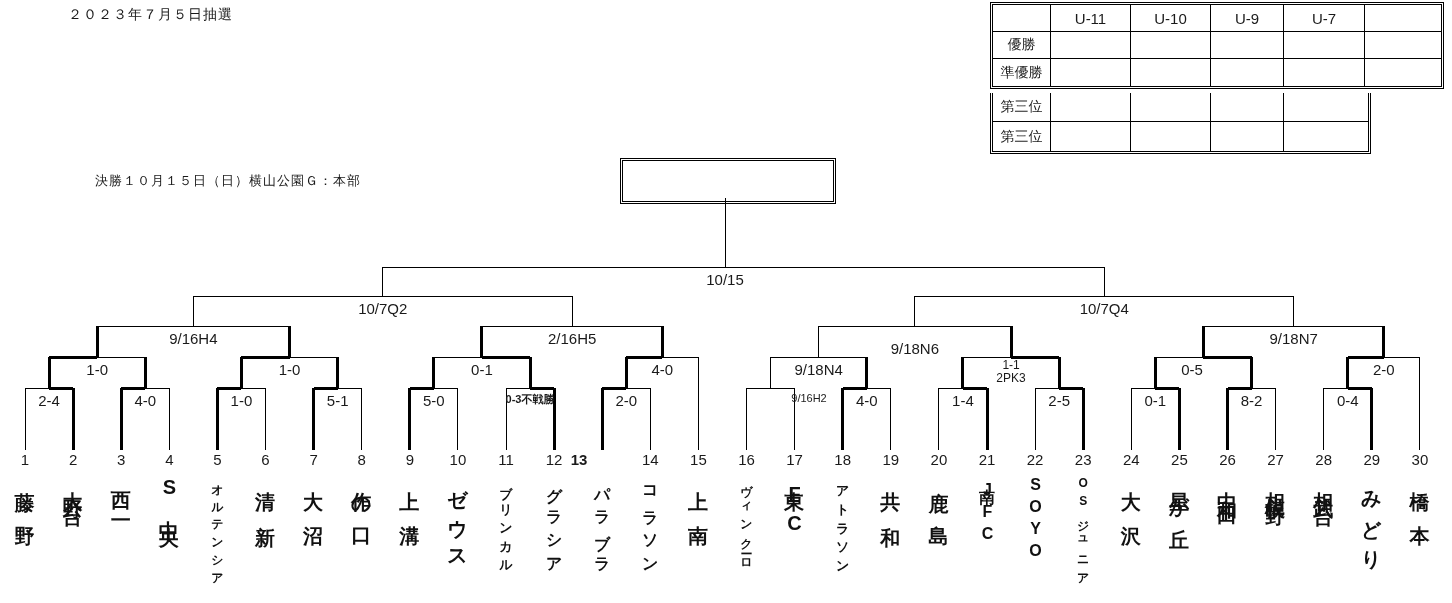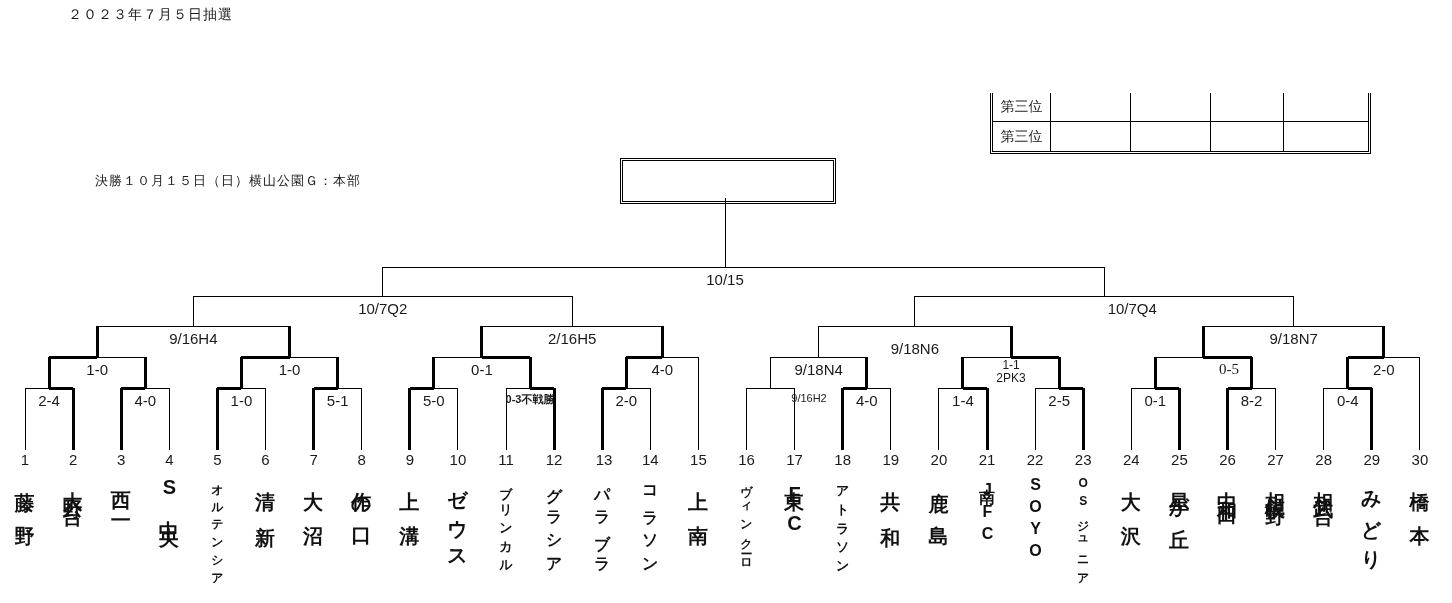--- a/index.html
+++ b/index.html
@@ -29,20 +29,40 @@
   .cell{display:flex;align-items:center;justify-content:center;font-size:14px;color:#1a1a1a;overflow:hidden;}
   .cell.hd{font-size:15px;}
 </style>
 </head>
 <body>
 
 <div class="sheet">
   <div class="abs draw-date">２０２３年７月５日抽選</div>
   <div class="abs final-info">決勝１０月１５日（日）横山公園Ｇ：本部</div>
   <div class="abs winner-box"></div>
+  <div class="tbl tblA" id="tblA">
+      <div class="cell hd" style="border-right: 1px solid rgb(0, 0, 0); border-bottom: 1px solid rgb(0, 0, 0);"></div>
+      <div class="cell hd" style="border-right: 1px solid rgb(0, 0, 0); border-bottom: 1px solid rgb(0, 0, 0);">U-11</div>
+      <div class="cell hd" style="border-right: 1px solid rgb(0, 0, 0); border-bottom: 1px solid rgb(0, 0, 0);">U-10</div>
+      <div class="cell hd" style="border-right: 1px solid rgb(0, 0, 0); border-bottom: 1px solid rgb(0, 0, 0);">U-9</div>
+      <div class="cell hd" style="border-right: 1px solid rgb(0, 0, 0); border-bottom: 1px solid rgb(0, 0, 0);">U-7</div>
+      <div class="cell hd" style="border-right: none; border-bottom: 1px solid rgb(0, 0, 0);"></div>
+      <div class="cell" style="border-right: 1px solid rgb(0, 0, 0); border-bottom: 1px solid rgb(0, 0, 0);">優勝</div>
+      <div class="cell" style="border-right: 1px solid rgb(0, 0, 0); border-bottom: 1px solid rgb(0, 0, 0);"></div>
+      <div class="cell" style="border-right: 1px solid rgb(0, 0, 0); border-bottom: 1px solid rgb(0, 0, 0);"></div>
+      <div class="cell" style="border-right: 1px solid rgb(0, 0, 0); border-bottom: 1px solid rgb(0, 0, 0);"></div>
+      <div class="cell" style="border-right: 1px solid rgb(0, 0, 0); border-bottom: 1px solid rgb(0, 0, 0);"></div>
+      <div class="cell" style="border-right: none; border-bottom: 1px solid rgb(0, 0, 0);"></div>
+      <div class="cell" style="border-right: 1px solid rgb(0, 0, 0); border-bottom: none;">準優勝</div>
+      <div class="cell" style="border-right: 1px solid rgb(0, 0, 0); border-bottom: none;"></div>
+      <div class="cell" style="border-right: 1px solid rgb(0, 0, 0); border-bottom: none;"></div>
+      <div class="cell" style="border-right: 1px solid rgb(0, 0, 0); border-bottom: none;"></div>
+      <div class="cell" style="border-right: 1px solid rgb(0, 0, 0); border-bottom: none;"></div>
+      <div class="cell" style="border-right: none; border-bottom: none;"></div>
+    </div>
   <div class="tbl tblB" id="tblB">
       <div class="cell" style="border-right: 1px solid rgb(0, 0, 0); border-bottom: 1px solid rgb(0, 0, 0);">第三位</div>
       <div class="cell" style="border-right: 1px solid rgb(0, 0, 0); border-bottom: 1px solid rgb(0, 0, 0);"></div>
       <div class="cell" style="border-right: 1px solid rgb(0, 0, 0); border-bottom: 1px solid rgb(0, 0, 0);"></div>
       <div class="cell" style="border-right: 1px solid rgb(0, 0, 0); border-bottom: 1px solid rgb(0, 0, 0);"></div>
       <div class="cell" style="border-right: none; border-bottom: 1px solid rgb(0, 0, 0);"></div>
       <div class="cell" style="border-right: 1px solid rgb(0, 0, 0); border-bottom: none;">第三位</div>
       <div class="cell" style="border-right: 1px solid rgb(0, 0, 0); border-bottom: none;"></div>
       <div class="cell" style="border-right: 1px solid rgb(0, 0, 0); border-bottom: none;"></div>
       <div class="cell" style="border-right: 1px solid rgb(0, 0, 0); border-bottom: none;"></div>
@@ -66,21 +86,21 @@
       <div class="num" style="left: 361.7px; top: 451px;">8</div>
       <div class="name len3" style="left: 361.7px; top: 476px;">作の口</div>
       <div class="num" style="left: 409.8px; top: 451px;">9</div>
       <div class="name len3" style="left: 409.8px; top: 476px;">上　溝</div>
       <div class="num" style="left: 457.9px; top: 451px;">10</div>
       <div class="name len3" style="left: 457.9px; top: 476px;">ゼウス</div>
       <div class="num" style="left: 506px; top: 451px;">11</div>
       <div class="name len5" style="left: 506px; top: 476px;">ブリンカル</div>
       <div class="num" style="left: 554.1px; top: 451px;">12</div>
       <div class="name len4" style="left: 554.1px; top: 476px;">グラシア</div>
-      <div class="num" style="left: 604px; top: 451px;">13</div>
+      <div class="num" style="left: 579px; top: 451px; font-weight: bold;">13</div>
       <div class="name len4" style="left: 602.2px; top: 476px;">パラブラ</div>
       <div class="num" style="left: 650.3px; top: 451px;">14</div>
       <div class="name len4" style="left: 650.3px; top: 476px;">コラソン</div>
       <div class="num" style="left: 698.4px; top: 451px;">15</div>
       <div class="name len3" style="left: 698.4px; top: 476px;">上　南</div>
       <div class="num" style="left: 746.5px; top: 451px;">16</div>
       <div class="name len6" style="left: 746.5px; top: 476px;">ヴィンクーロ</div>
       <div class="num" style="left: 794.6px; top: 451px;">17</div>
       <div class="name len3" style="left: 794.6px; top: 476px;">東FC</div>
       <div class="num" style="left: 842.7px; top: 451px;">18</div>
@@ -216,21 +236,21 @@
       <div class="ln" style="left: 818.15px; width: 1px; top: 326px; height: 32px;"></div>
       <div class="lbl" style="left: 818.65px; top: 361px;">9/18N4</div>
       <div class="ln" style="left: 962.95px; width: 48.1px; top: 357px; height: 1px;"></div>
       <div class="ln" style="left: 1011.05px; width: 48.1px; top: 356px; height: 3px;"></div>
       <div class="ln" style="left: 1009.55px; width: 3px; top: 326px; height: 32px;"></div>
       <div class="lbl pk" style="left: 1011.05px; top: 358px;">1-1</div>
       <div class="lbl pk" style="left: 1011.05px; top: 371px;">2PK3</div>
       <div class="ln" style="left: 1155.35px; width: 48.1px; top: 357px; height: 1px;"></div>
       <div class="ln" style="left: 1203.45px; width: 48.1px; top: 356px; height: 3px;"></div>
       <div class="ln" style="left: 1201.95px; width: 3px; top: 326px; height: 32px;"></div>
-      <div class="lbl" style="left: 1229px; top: 361px; font-family: Liberation Serif, serif;">0-5</div>
+      <div class="lbl" style="left: 1192px; top: 361px;">0-5</div>
       <div class="ln" style="left: 1347.75px; width: 36.075px; top: 356px; height: 3px;"></div>
       <div class="ln" style="left: 1383.83px; width: 36.075px; top: 357px; height: 1px;"></div>
       <div class="ln" style="left: 1382.33px; width: 3px; top: 326px; height: 32px;"></div>
       <div class="lbl" style="left: 1383.83px; top: 361px;">2-0</div>
       <div class="ln" style="left: 97.15px; width: 192.4px; top: 326px; height: 1px;"></div>
       <div class="ln" style="left: 192.85px; width: 1px; top: 296px; height: 31px;"></div>
       <div class="lbl" style="left: 193.35px; top: 330px;">9/16H4</div>
       <div class="ln" style="left: 481.95px; width: 180.375px; top: 326px; height: 1px;"></div>
       <div class="ln" style="left: 571.638px; width: 1px; top: 296px; height: 31px;"></div>
       <div class="lbl" style="left: 572.138px; top: 330px;">2/16H5</div>
@@ -238,18 +258,18 @@
       <div class="ln" style="left: 914.35px; width: 1px; top: 296px; height: 31px;"></div>
       <div class="lbl" style="left: 914.85px; top: 340px;">9/18N6</div>
       <div class="ln" style="left: 1203.45px; width: 180.375px; top: 326px; height: 1px;"></div>
       <div class="ln" style="left: 1293.14px; width: 1px; top: 296px; height: 31px;"></div>
       <div class="lbl" style="left: 1293.64px; top: 330px;">9/18N7</div>
       <div class="ln" style="left: 193.35px; width: 378.788px; top: 296px; height: 1px;"></div>
       <div class="ln" style="left: 382.244px; width: 1px; top: 267px; height: 30px;"></div>
       <div class="lbl" style="left: 382.744px; top: 300px;">10/7Q2</div>
       <div class="ln" style="left: 914.85px; width: 378.788px; top: 296px; height: 1px;"></div>
       <div class="ln" style="left: 1103.74px; width: 1px; top: 267px; height: 30px;"></div>
-      <div class="lbl" style="left: 1104.24px; top: 300px; margin-left: 28px;">10/7Q4</div>
+      <div class="lbl" style="left: 1104.24px; top: 300px;">10/7Q4</div>
       <div class="ln" style="left: 382.744px; width: 721.5px; top: 267px; height: 1px;"></div>
       <div class="ln" style="left: 724.5px; width: 1px; top: 198px; height: 70px;"></div>
       <div class="lbl" style="left: 725px; top: 271px;">10/15</div>
     </div>
 </div>
 
 </body></html>

